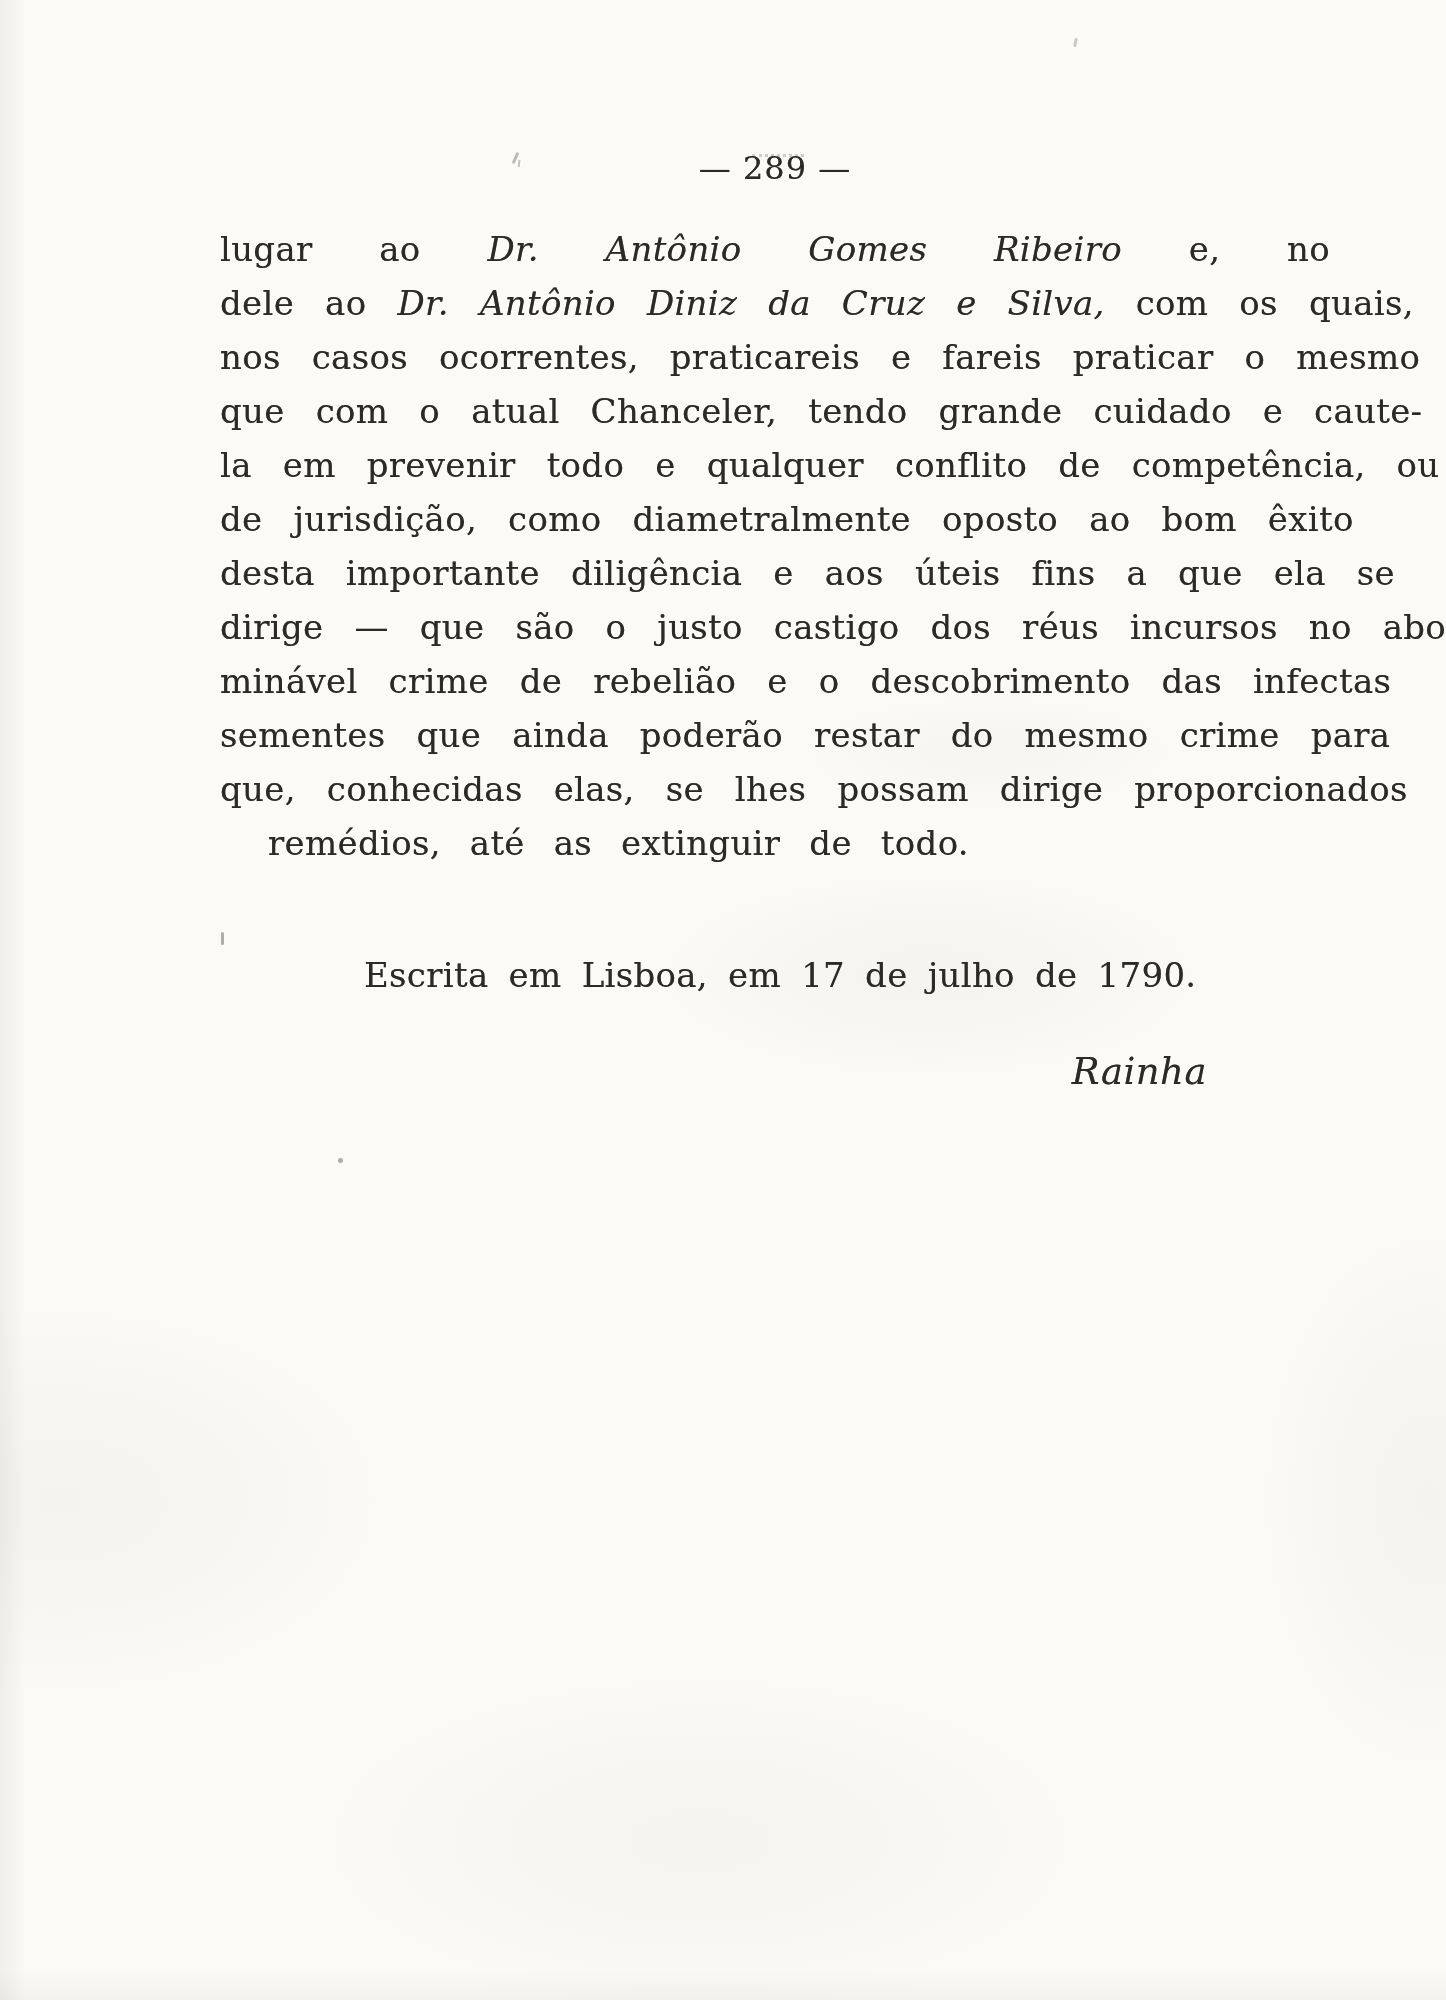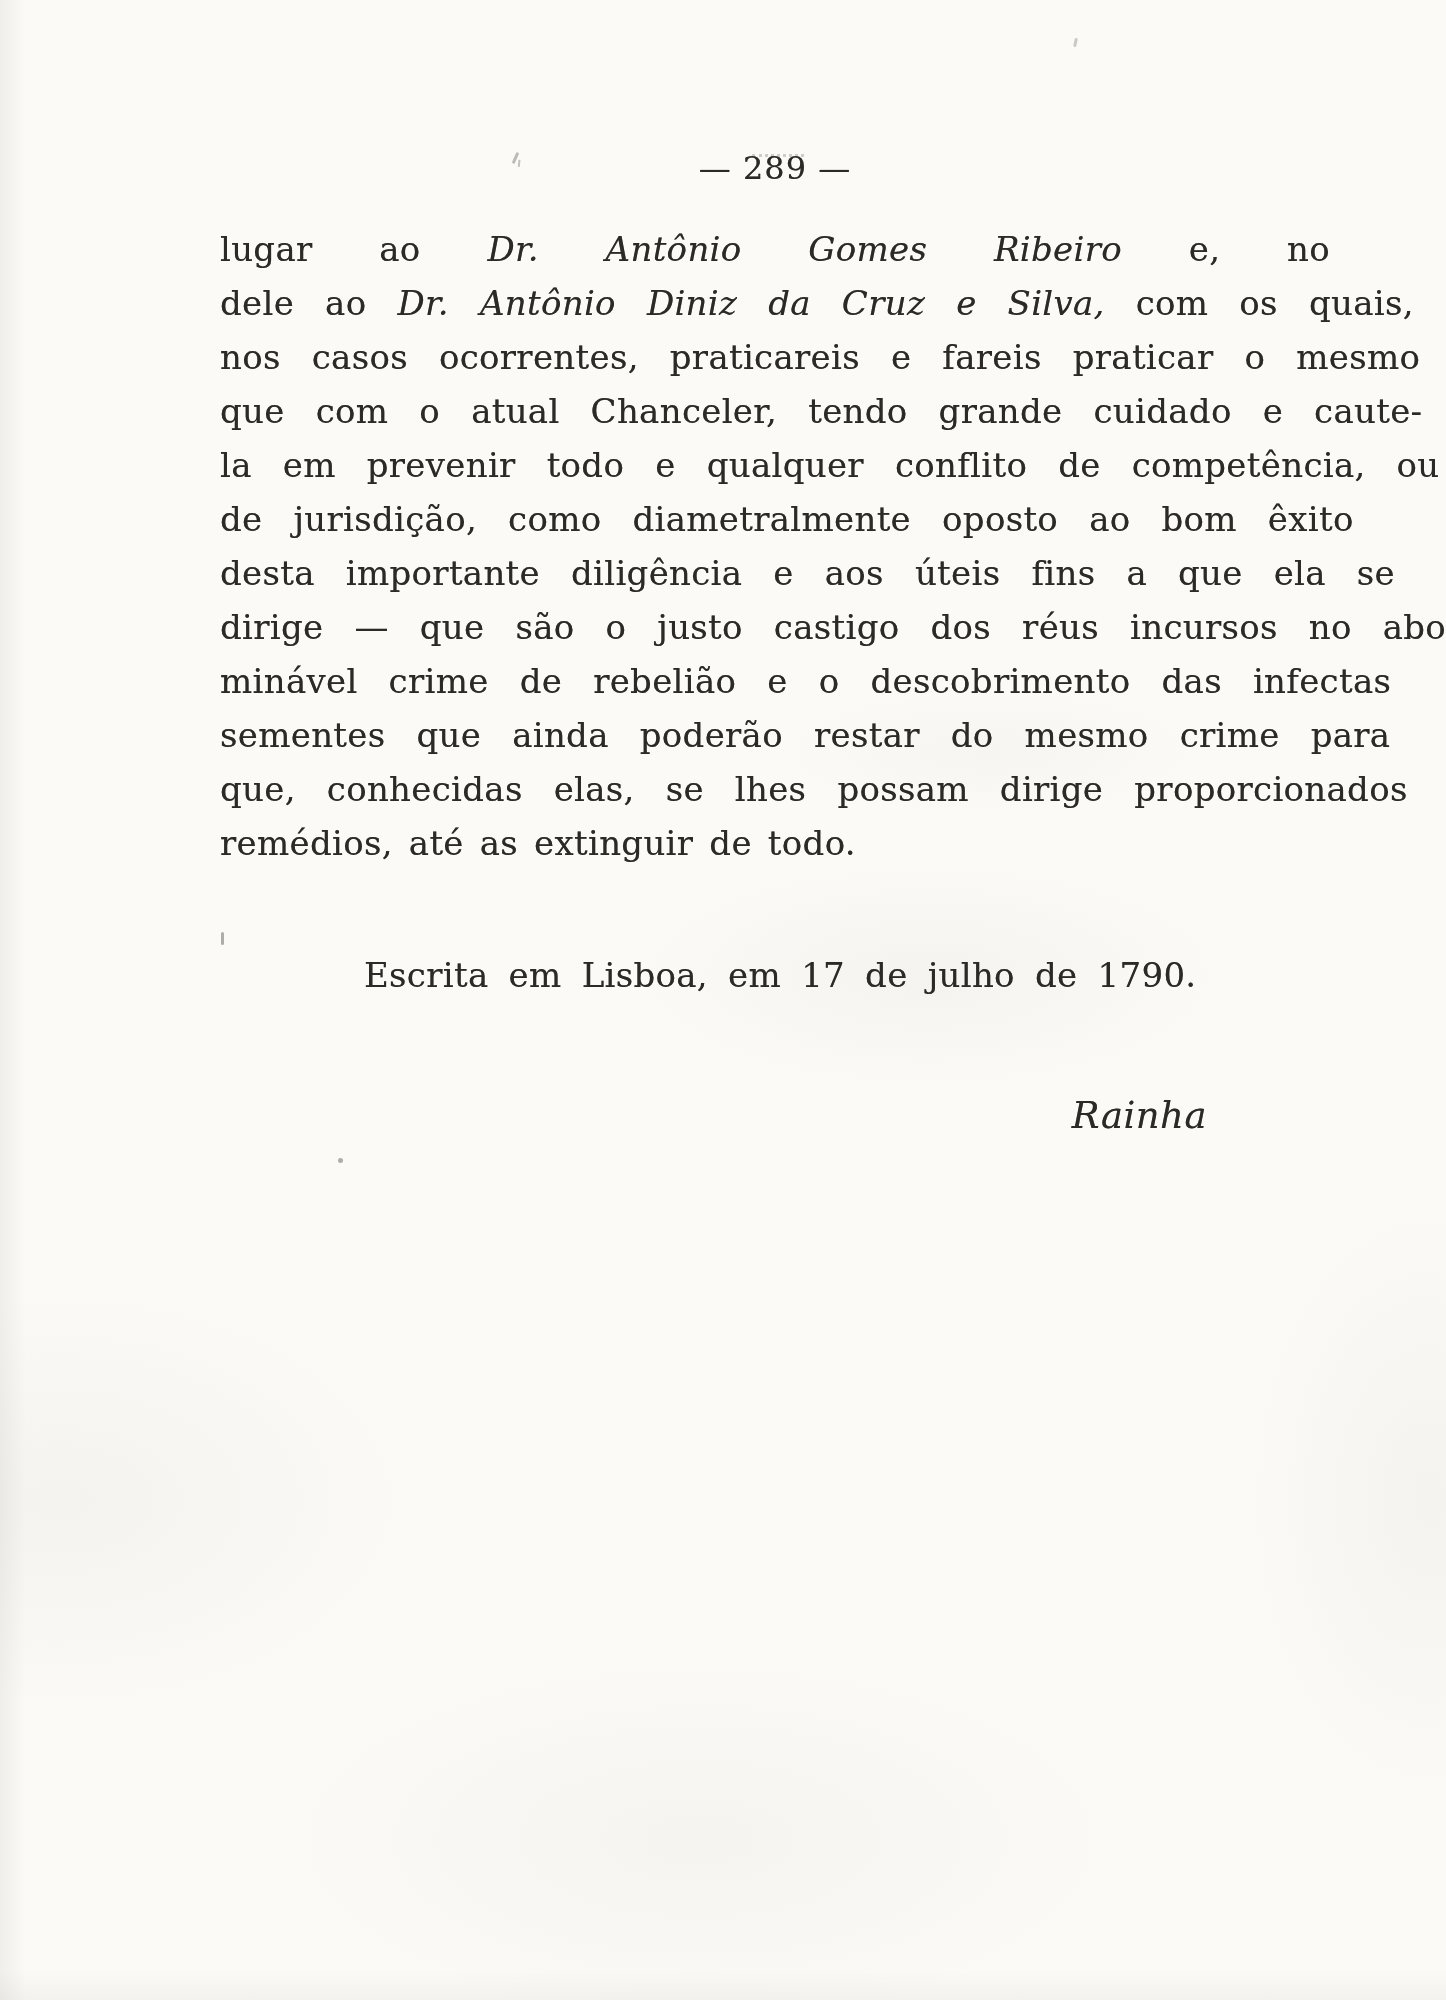--- a/index.html
+++ b/index.html
@@ -41,36 +41,37 @@
     height:54px;
     align-items:baseline;
     font-size:34px;
     line-height:54px;
     letter-spacing:0.3px;
     white-space:nowrap;
     gap:31px;
   }
   .tline.lastline{
     justify-content:flex-start;
-    gap:16px;
+    gap:29px;
+    margin-left:48px;
   }
   .tline span{white-space:nowrap;}
   .it{font-style:italic;text-align:right;}
   .closing{
     position:absolute;
     left:332px;top:948px;
     font-size:34px;line-height:54px;
     letter-spacing:0.3px;
     word-spacing:9px;
     white-space:nowrap;
     margin-left:32px;
   }
   .signature{
     position:absolute;
-    right:239px;top:1092px;
+    right:239px;top:1048px;
     font-size:37px;line-height:48px;
     font-style:italic;
     letter-spacing:0.5px;
     white-space:nowrap;
   }
   
   .smudge-dots{
     position:absolute;
     left:752px;top:154px;
     width:52px;height:0;

